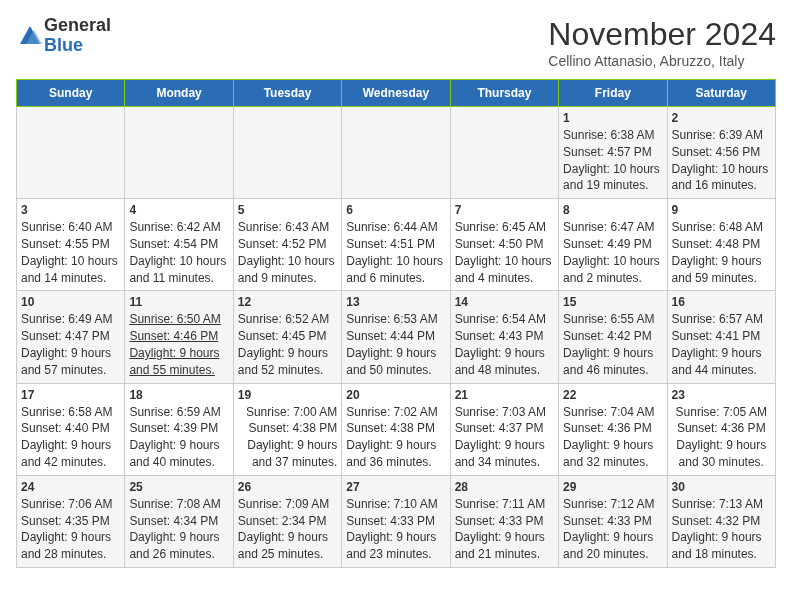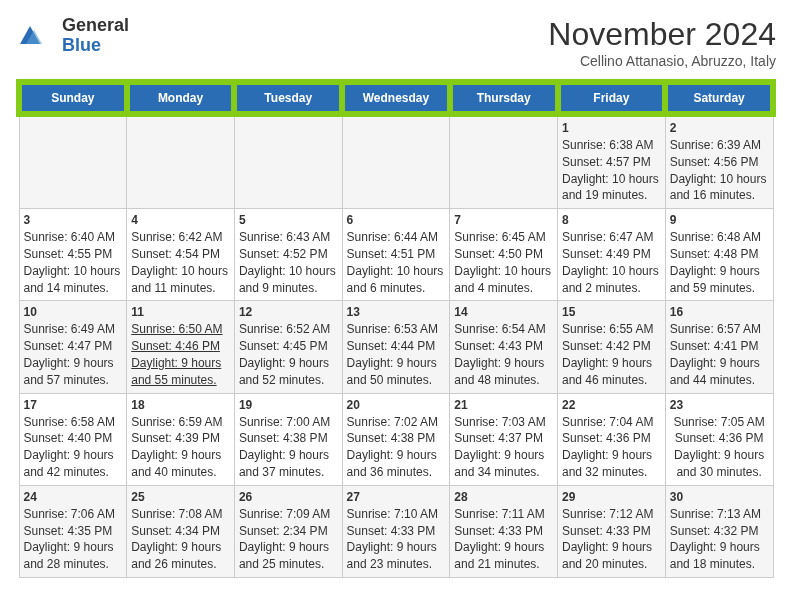--- a/index.html
+++ b/index.html
@@ -12,35 +12,34 @@
     }
     .header {
       display: flex;
       align-items: flex-start;
       justify-content: space-between;
       margin-bottom: 10px;
     }
     .logo {
       display: flex;
       align-items: center;
-      gap: 18px;
+      gap: 0;
     }
     .logo-text {
       font-size: 18px;
       font-weight: bold;
       line-height: 1.1;
     }
     .logo-general { color: #333; }
     .logo-blue { color: #2a6db5; }
     .logo-icon {
       width: 28px;
       height: 28px;
     }
     .title-block {
-      text-align: right;
     }
     .calendar-title {
       font-size: 32px;
       font-weight: normal;
       color: #333;
     }
     .calendar-subtitle {
       font-size: 14px;
       color: #555;
     }
@@ -48,21 +47,21 @@
       width: 100%;
       border-collapse: collapse;
       table-layout: fixed;
     }
     thead th {
       background-color: #2a6db5;
       color: white;
       padding: 6px 4px;
       font-size: 12px;
       font-weight: bold;
-      border: 6px solid #84cc16;
+      border: 1px solid #84cc16;
     }
     tbody td {
       border: 1px solid #ccc;
       vertical-align: top;
       padding: 4px;
       font-size: 10px;
       color: #333;
       height: 80px;
       background: #fff;
     }
@@ -251,21 +250,21 @@
         </td>
         <td>
           <div class="day-number">18</div>
           <div class="day-info" style="white-space: pre-line;">Sunrise: 6:59 AM
 Sunset: 4:39 PM
 Daylight: 9 hours
 and 40 minutes.</div>
         </td>
         <td>
           <div class="day-number">19</div>
-          <div class="day-info" style="white-space: pre-line;">Sunrise: 7:00 AM
+          <div class="day-info" style="white-space: pre-line; text-align: right;">Sunrise: 7:00 AM
 Sunset: 4:38 PM
 Daylight: 9 hours
 and 37 minutes.</div>
         </td>
         <td>
           <div class="day-number">20</div>
           <div class="day-info" style="white-space: pre-line;">Sunrise: 7:02 AM
 Sunset: 4:38 PM
 Daylight: 9 hours
 and 36 minutes.</div>

